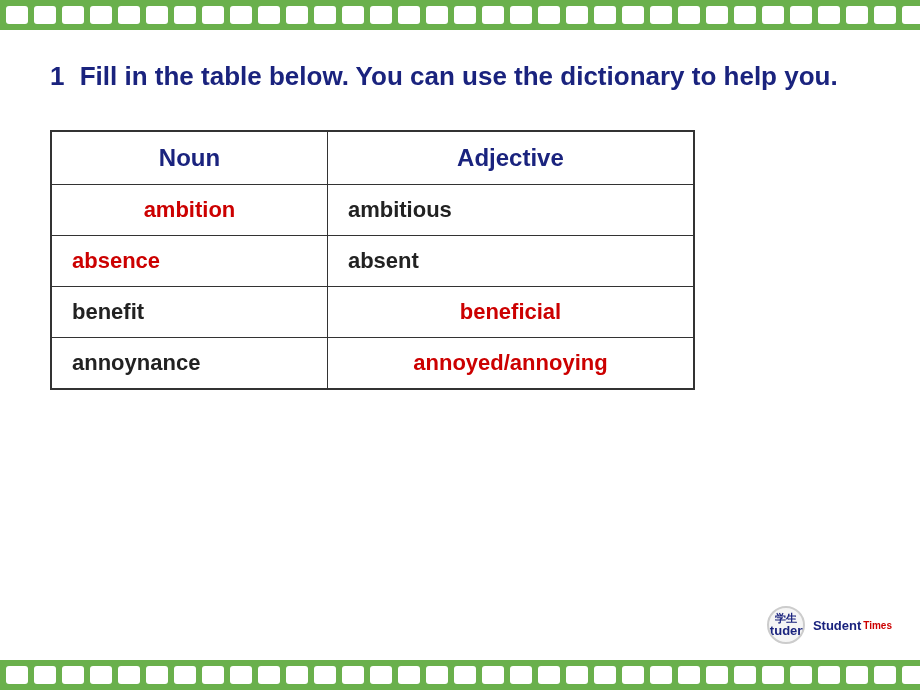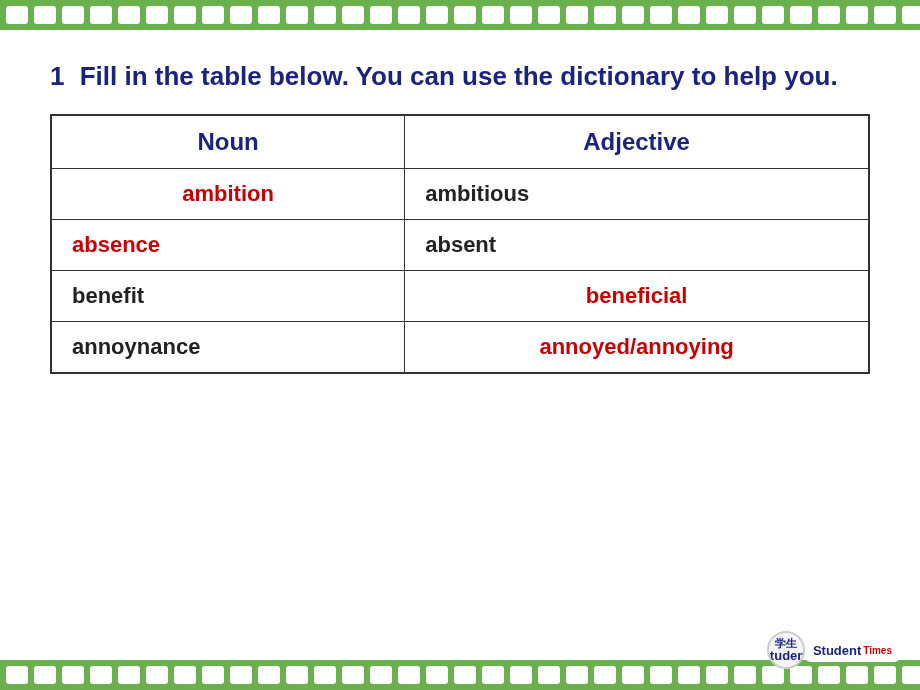--- a/index.html
+++ b/index.html
@@ -52,29 +52,29 @@
       bottom: 30px;
       background: #ffffff;
       padding: 30px 50px 20px 50px;
     }
 
     .instruction {
       font-size: 26px;
       font-weight: bold;
       color: #1a237e;
       line-height: 1.3;
-      margin-bottom: 20px;
+      margin-bottom: 36px;
     }
 
     .instruction .number {
       margin-right: 8px;
     }
 
     .vocab-table {
-      width: 820px;
+      width: 645px;
       border-collapse: collapse;
       border: 2px solid #333;
     }
 
     .vocab-table th,
     .vocab-table td {
       border: 1.5px solid #333;
       padding: 12px 20px;
       font-size: 22px;
       font-weight: bold;
@@ -107,21 +107,21 @@
       text-align: center;
     }
 
     .cell-left {
       text-align: left;
     }
 
     
     .logo-area {
       position: absolute;
-      bottom: 21px;
+      bottom: 46px;
       right: 20px;
       display: flex;
       align-items: center;
     }
 
     .logo-box {
       background: #fff;
       border-radius: 6px;
       padding: 4px 8px;
       display: flex;

